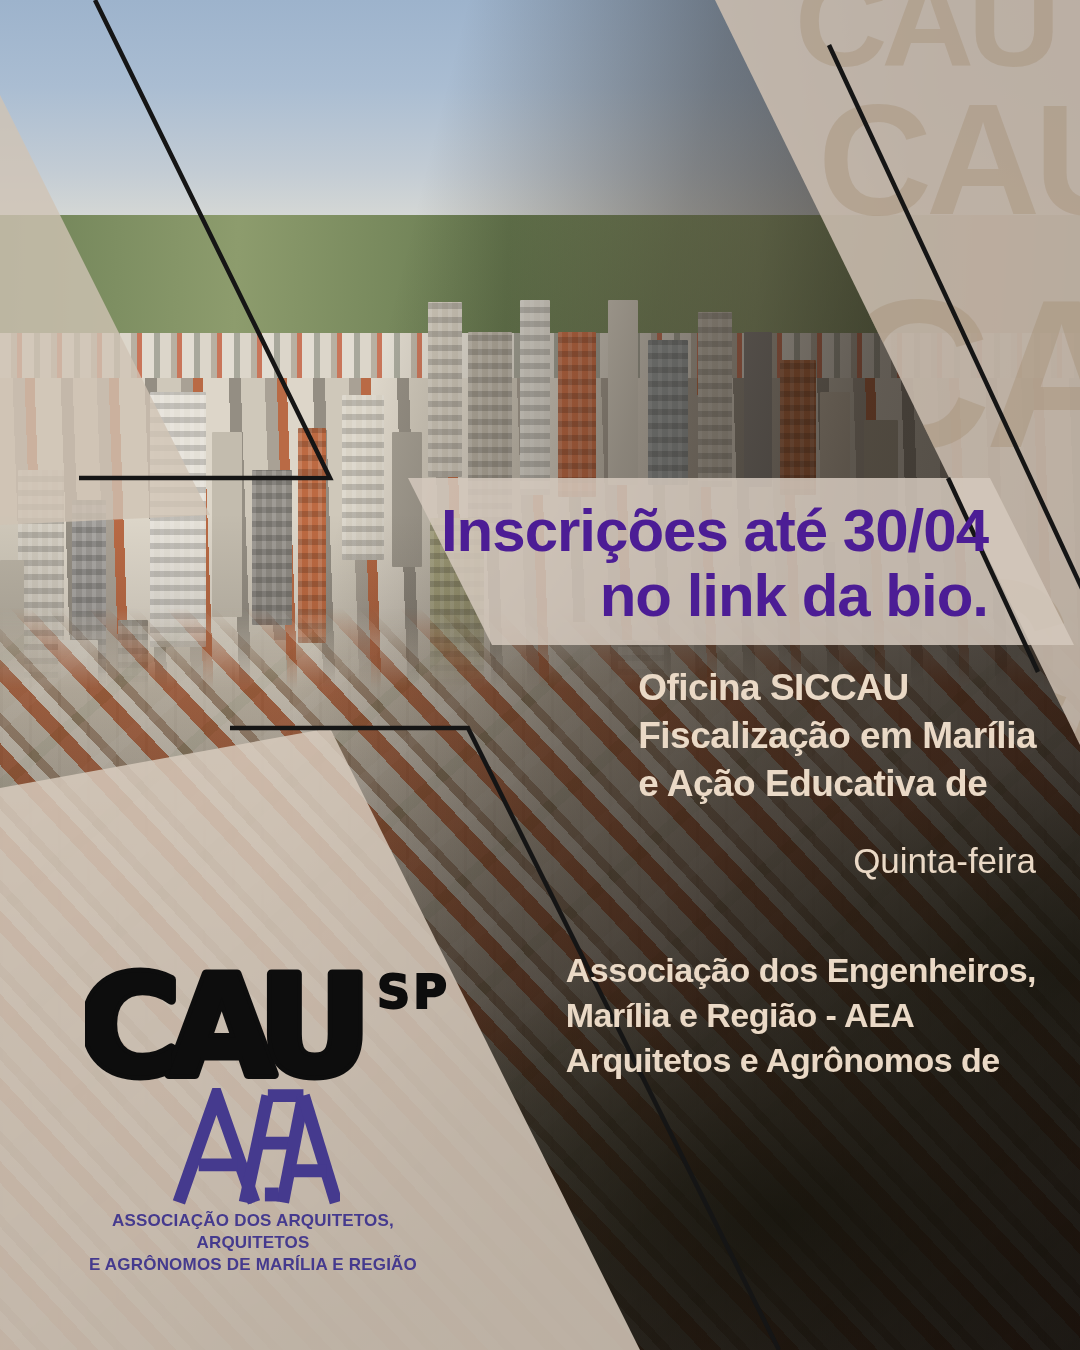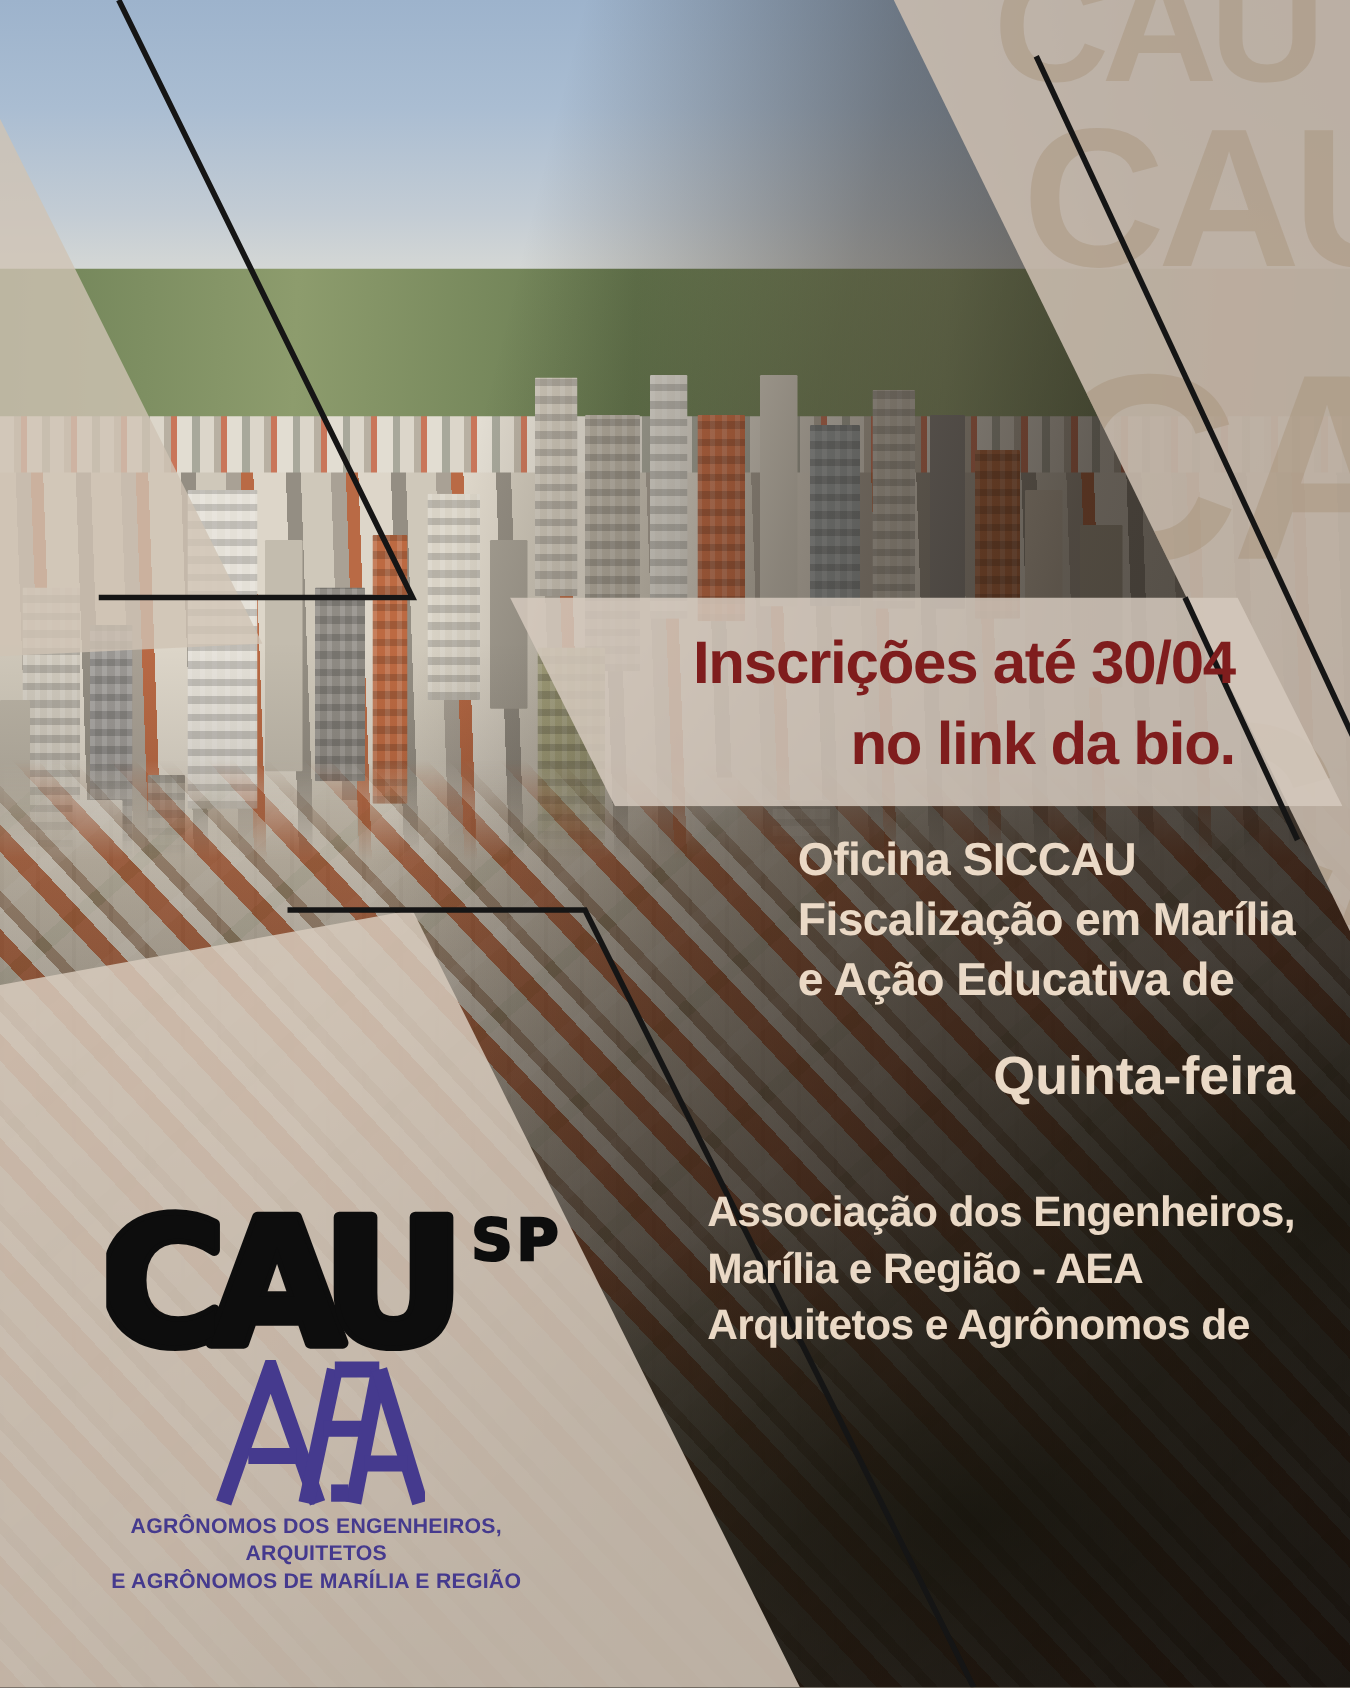--- a/index.html
+++ b/index.html
@@ -46,25 +46,25 @@
   .wm-clip{inset:0;clip-path:polygon(715px 0,1080px 0,1080px 745px);}
   .wm{color:rgba(164,143,117,.42);font-weight:bold;letter-spacing:-6px;line-height:1;}
   .band{inset:0;background:rgba(213,201,189,.85);
     clip-path:polygon(408px 478px,990px 478px,1074px 645px,492px 645px);}
   .beige-bl{inset:0;background:rgba(215,202,188,.85);
     clip-path:polygon(0 788px,330px 728px,640px 1350px,0 1350px);}
 
   .accents{left:0;top:0;}
 
   
-  .reg{top:498px;right:92px;text-align:right;color:#7f1d1d;font-weight:bold;
-       font-size:48px;line-height:65px;letter-spacing:-1px;}
+  .reg{top:498px;right:92px;text-align:right;color:#4c1d95;font-weight:bold;
+       font-size:60px;line-height:65px;letter-spacing:-1px;}
   .btxt{right:44px;text-align:left;color:#ead9c6;}
   .ev{top:664px;font-size:37px;line-height:48px;font-weight:bold;letter-spacing:-.5px;}
-  .dt{top:838px;font-size:43px;line-height:46px;font-weight:bold;}
+  .dt{top:838px;font-size:35px;line-height:46px;font-weight:normal;}
   .ve{top:948px;font-size:34px;line-height:45px;font-weight:bold;letter-spacing:-.5px;}
   .ad{top:1096px;font-size:34px;line-height:45px;font-weight:normal;}
 
   
   .cau-svg{left:85px;top:952px;}
   .aea-svg{left:172px;top:1088px;}
   .aea-cap{left:58px;top:1210px;width:390px;text-align:center;color:#453a8e;
            font-size:17px;line-height:22px;font-weight:bold;letter-spacing:.2px;}
   .aea-cap div{position:static;}
   .l{position:static;display:block;}
@@ -158,17 +158,17 @@
       <path d="M97 6 L74 114"></path>
       <path d="M97 6 H133"></path>
       <path d="M88 54 H126"></path>
       <path d="M133 6 L112 114"></path>
       <path d="M133 6 L166 114"></path>
       <path d="M121 82 H156"></path>
     </g>
     <rect x="94" y="99" width="14" height="14" fill="#453a8e"></rect>
   </svg>
   <div class="aea-cap">
-    <div>AGRÔNOMOS DOS ENGENHEIROS, ARQUITETOS</div>
+    <div>ASSOCIAÇÃO DOS ARQUITETOS, ARQUITETOS</div>
     <div>E AGRÔNOMOS DE MARÍLIA E REGIÃO</div>
   </div>
 
 </div>
 
 </body></html>

